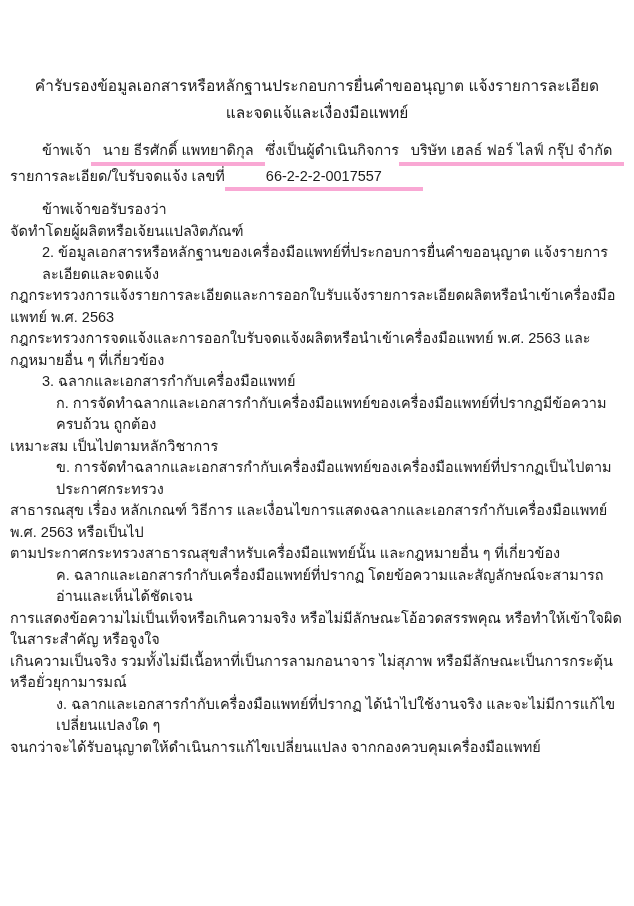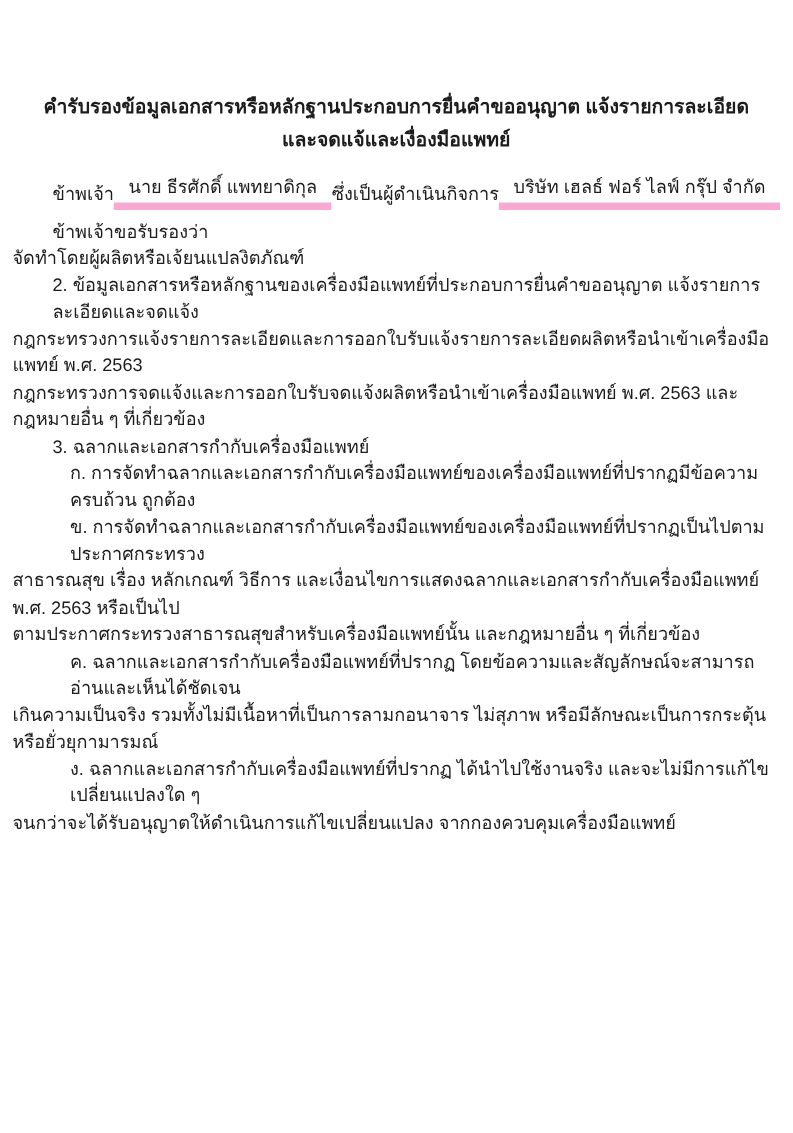--- a/index.html
+++ b/index.html
@@ -11,34 +11,34 @@
     font-size:14.5px;
     overflow:hidden;
   }
   .page{
     box-sizing:border-box;
     width:634px;height:906px;
     padding:72px 10px 0 10px;
   }
   .title{
     text-align:center;
-    font-weight:bold;
+    font-weight:normal;
     font-size:15.5px;
     line-height:27px;
   }
   .formblock{margin-top:14px;}
   .frow{
     display:flex;
-    align-items:flex-end;
+    align-items:flex-start;
     line-height:21.5px;
     white-space:nowrap;
   }
   .flabel{flex:0 0 auto;}
   .ffield{
-    border-bottom:6px solid #f9a8d4;
+    border-bottom:4px solid #f9a8d4;
     text-align:center;
     padding:0 4px;
     min-width:40px;
   }
   .grow1{flex:1 1 auto;}
   .indent-p{padding-left:32px;}
   .bodyblock{margin-top:8px;}
   .bline{line-height:21.5px;}
   .bline.in1{padding-left:32px;}
   .bline.in2{padding-left:46px;}
@@ -53,33 +53,39 @@
     <div>และจดแจ้และเงื่องมือแพทย์</div>
   </div>
 
   <div class="formblock">
     <div class="frow">
       <span class="flabel indent-p">ข้าพเจ้า</span>
       <span class="ffield grow1">นาย ธีรศักดิ์ แพทยาดิกุล</span>
       <span class="flabel">ซึ่งเป็นผู้ดำเนินกิจการ</span>
       <span class="ffield grow1">บริษัท เฮลธ์ ฟอร์ ไลฟ์ กรุ๊ป จำกัด</span>
     </div>
+    <div class="frow">
+      <span class="flabel">รายการละเอียด/ใบรับจดแจ้ง เลขที่</span>
+      <span class="ffield" style="flex:0 0 190px;">66-2-2-2-0017557</span>
+    </div>
   </div>
 
   <div class="bodyblock">
     <div class="bline in1">ข้าพเจ้าขอรับรองว่า</div>
     <div class="bline">จัดทำโดยผู้ผลิตหรือเจ้ยนแปลงิตภัณฑ์</div>
     <div class="bline in1">2. ข้อมูลเอกสารหรือหลักฐานของเครื่องมือแพทย์ที่ประกอบการยื่นคำขออนุญาต แจ้งรายการละเอียดและจดแจ้ง</div>
     <div class="bline">กฎกระทรวงการแจ้งรายการละเอียดและการออกใบรับแจ้งรายการละเอียดผลิตหรือนำเข้าเครื่องมือแพทย์ พ.ศ. 2563</div>
     <div class="bline">กฎกระทรวงการจดแจ้งและการออกใบรับจดแจ้งผลิตหรือนำเข้าเครื่องมือแพทย์ พ.ศ. 2563 และกฎหมายอื่น ๆ ที่เกี่ยวข้อง</div>
     <div class="bline in1">3. ฉลากและเอกสารกำกับเครื่องมือแพทย์</div>
     <div class="bline in2">ก. การจัดทำฉลากและเอกสารกำกับเครื่องมือแพทย์ของเครื่องมือแพทย์ที่ปรากฏมีข้อความครบถ้วน ถูกต้อง</div>
+    <div class="bline">เหมาะสม เป็นไปตามหลักวิชาการ</div>
     <div class="bline in2">ข. การจัดทำฉลากและเอกสารกำกับเครื่องมือแพทย์ของเครื่องมือแพทย์ที่ปรากฏเป็นไปตามประกาศกระทรวง</div>
     <div class="bline">สาธารณสุข เรื่อง หลักเกณฑ์ วิธีการ และเงื่อนไขการแสดงฉลากและเอกสารกำกับเครื่องมือแพทย์ พ.ศ. 2563 หรือเป็นไป</div>
     <div class="bline">ตามประกาศกระทรวงสาธารณสุขสำหรับเครื่องมือแพทย์นั้น และกฎหมายอื่น ๆ ที่เกี่ยวข้อง</div>
     <div class="bline in2">ค. ฉลากและเอกสารกำกับเครื่องมือแพทย์ที่ปรากฏ โดยข้อความและสัญลักษณ์จะสามารถอ่านและเห็นได้ชัดเจน</div>
+    <div class="bline">การแสดงข้อความไม่เป็นเท็จหรือเกินความจริง หรือไม่มีลักษณะโอ้อวดสรรพคุณ หรือทำให้เข้าใจผิดในสาระสำคัญ หรือจูงใจ</div>
     <div class="bline">เกินความเป็นจริง รวมทั้งไม่มีเนื้อหาที่เป็นการลามกอนาจาร ไม่สุภาพ หรือมีลักษณะเป็นการกระตุ้น หรือยั่วยุกามารมณ์</div>
     <div class="bline in2">ง. ฉลากและเอกสารกำกับเครื่องมือแพทย์ที่ปรากฏ ได้นำไปใช้งานจริง และจะไม่มีการแก้ไขเปลี่ยนแปลงใด ๆ</div>
     <div class="bline">จนกว่าจะได้รับอนุญาตให้ดำเนินการแก้ไขเปลี่ยนแปลง จากกองควบคุมเครื่องมือแพทย์</div>
 
   </div>
 
 </div>
 
 </body></html>

